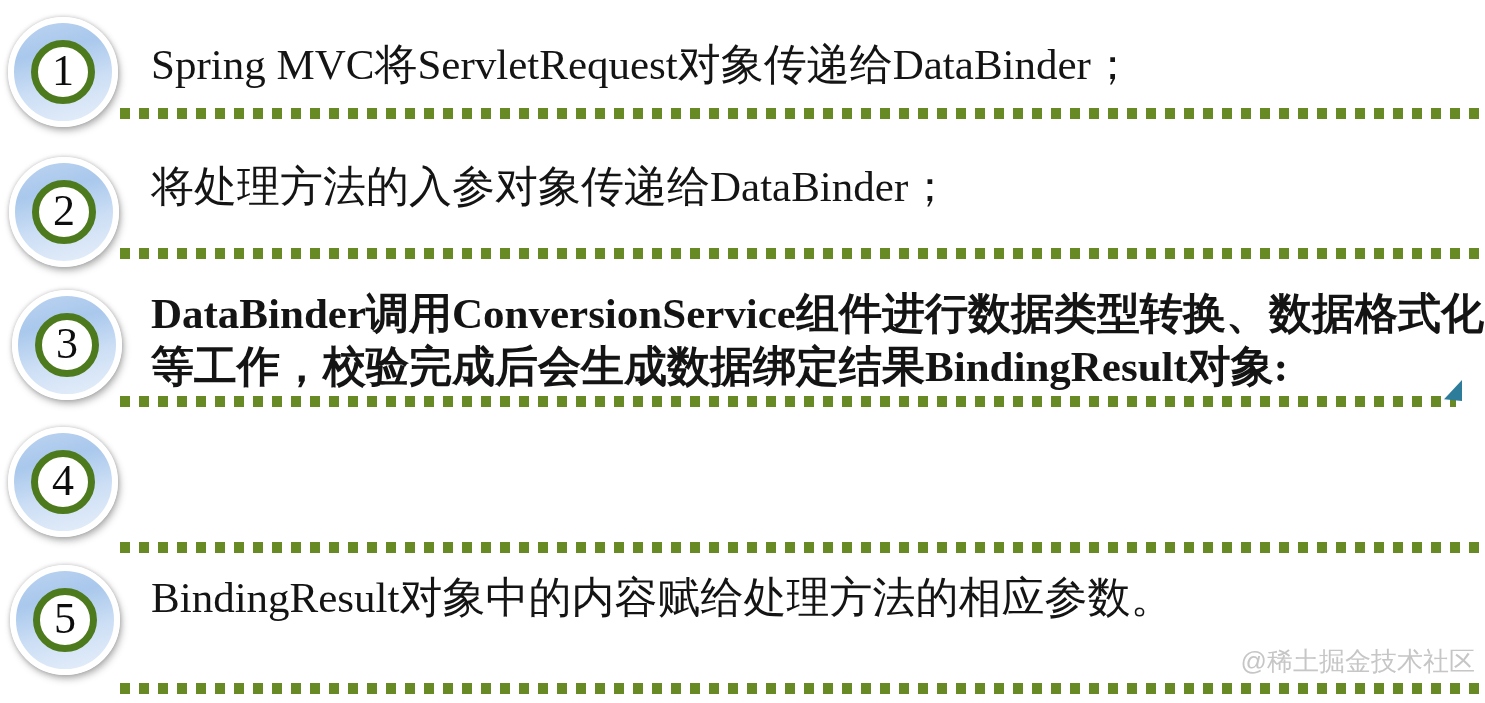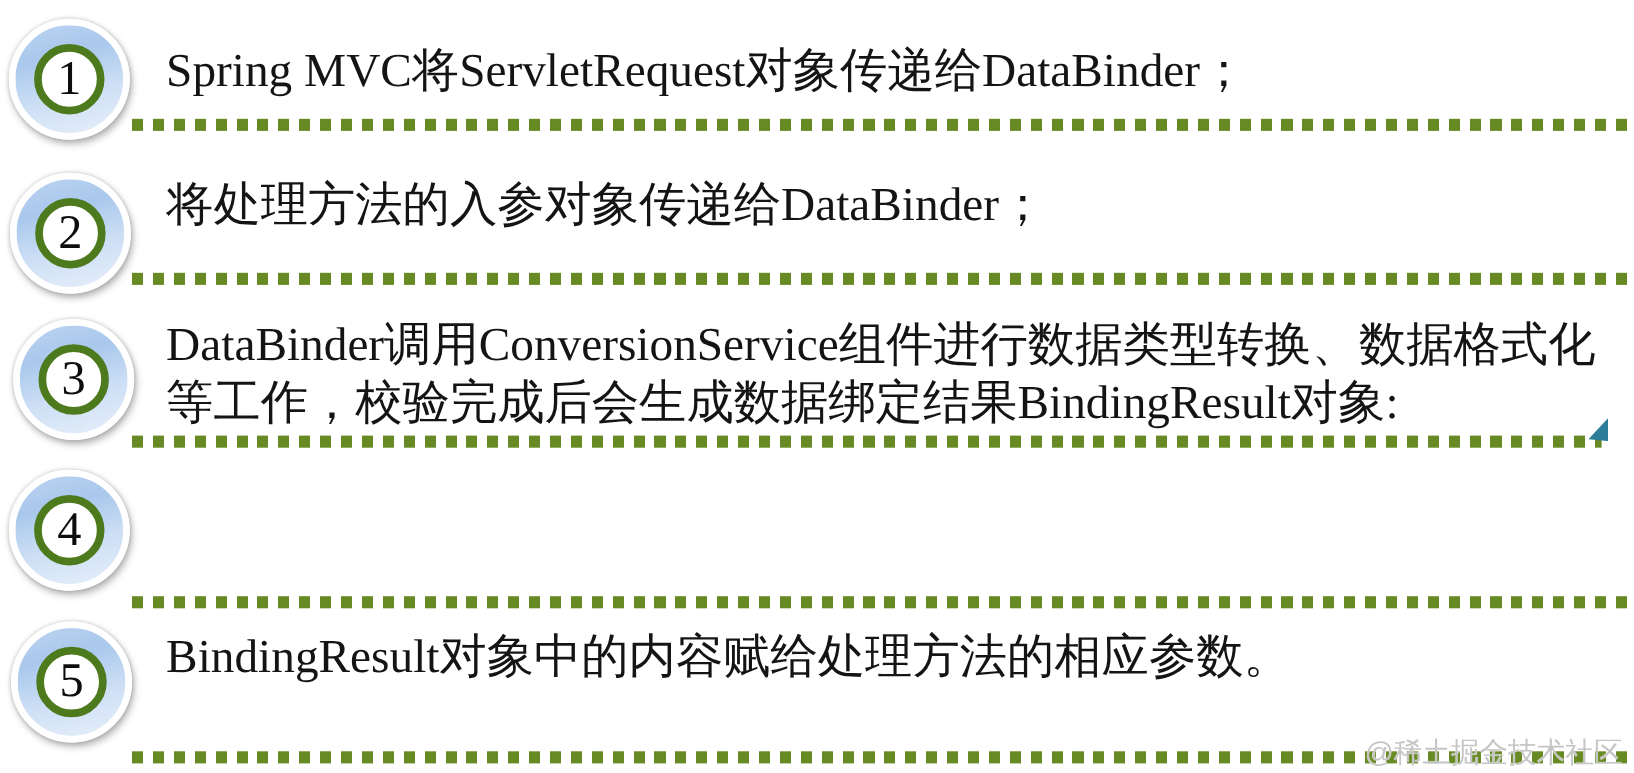--- a/index.html
+++ b/index.html
@@ -56,21 +56,21 @@
     left: 136px;
     font-size: 43px;
     line-height: 53px;
     color: var(--text, #141414);
     white-space: nowrap;
     letter-spacing: 0px;
     margin-left: 15px;
   }
   #text-1 { top: 38px;  }
   #text-2 { top: 160px; }
-  #text-3 { top: 287px; }
+  #text-3 { top: 287px; font-weight: bold; }
   #text-4 { top: 431px; }
   #text-5 { top: 571px; }
 
   
   .dots {
     position: absolute;
     left: 120px;
     height: 11px;
     background: repeating-linear-gradient(to right,
       var(--dot-line, #678a24) 0 10px,
@@ -87,21 +87,21 @@
     position: absolute;
     left: 1444px; top: 380px;
     width: 18px; height: 21px;
     background: var(--cursor, #2d7d9a);
     clip-path: polygon(100% 0, 100% 100%, 0 92%);
   }
 
   
   .watermark {
     position: absolute;
-    right: 10px; top: 667px;
+    right: 10px; top: 644px;
     font-family: "Liberation Sans", "DejaVu Sans", sans-serif;
     font-size: 26px;
     color: var(--watermark, #c6c6c6);
     text-shadow: 0 0 1px #ffffff;
     z-index: 3;
   }
 </style>
 </head>
 <body>
 

